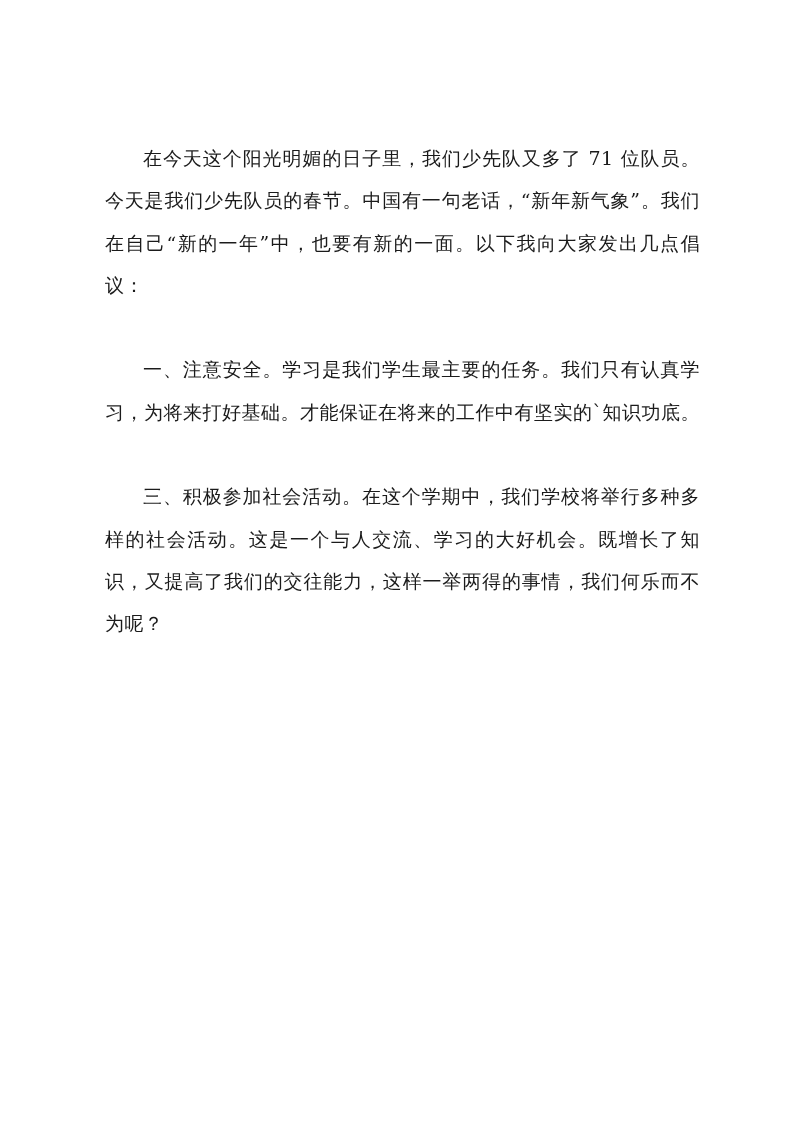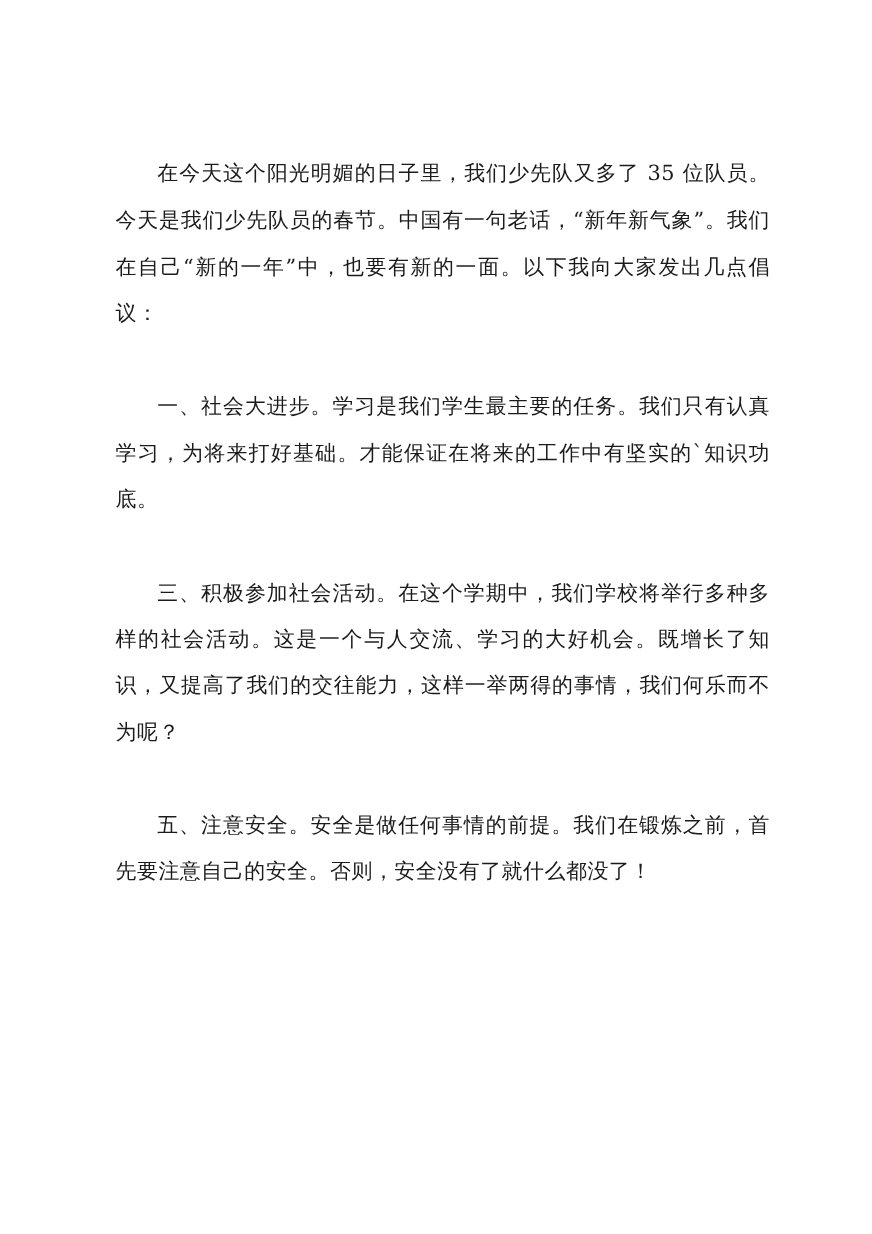--- a/index.html
+++ b/index.html
@@ -33,18 +33,17 @@
   }
   .doc-content p:last-child {
     margin-bottom: 0;
   }
 </style>
 </head>
 <body>
 
 <div class="doc-page">
   <div class="doc-content">
-    <p>在今天这个阳光明媚的日子里，我们少先队又多了 35 位队员。今天是我们少先队员的春节。中国有一句老话，“新年新气象”。我们在自己“新的一年”中，也要有新的一面。以下我向大家发出几点倡议：</p>
-    <p>一、社会大进步。学习是我们学生最主要的任务。我们只有认真学习，为将来打好基础。才能保证在将来的工作中有坚实的`知识功底。</p>
+    <p>在今天这个阳光明媚的日子里，我们少先队又多了 71 位队员。今天是我们少先队员的春节。中国有一句老话，“新年新气象”。我们在自己“新的一年”中，也要有新的一面。以下我向大家发出几点倡议：</p>
+    <p>一、注意安全。学习是我们学生最主要的任务。我们只有认真学习，为将来打好基础。才能保证在将来的工作中有坚实的`知识功底。</p>
     <p>三、积极参加社会活动。在这个学期中，我们学校将举行多种多样的社会活动。这是一个与人交流、学习的大好机会。既增长了知识，又提高了我们的交往能力，这样一举两得的事情，我们何乐而不为呢？</p>
-    <p>五、注意安全。安全是做任何事情的前提。我们在锻炼之前，首先要注意自己的安全。否则，安全没有了就什么都没了！</p>
   </div>
 </div>
 
 </body></html>

